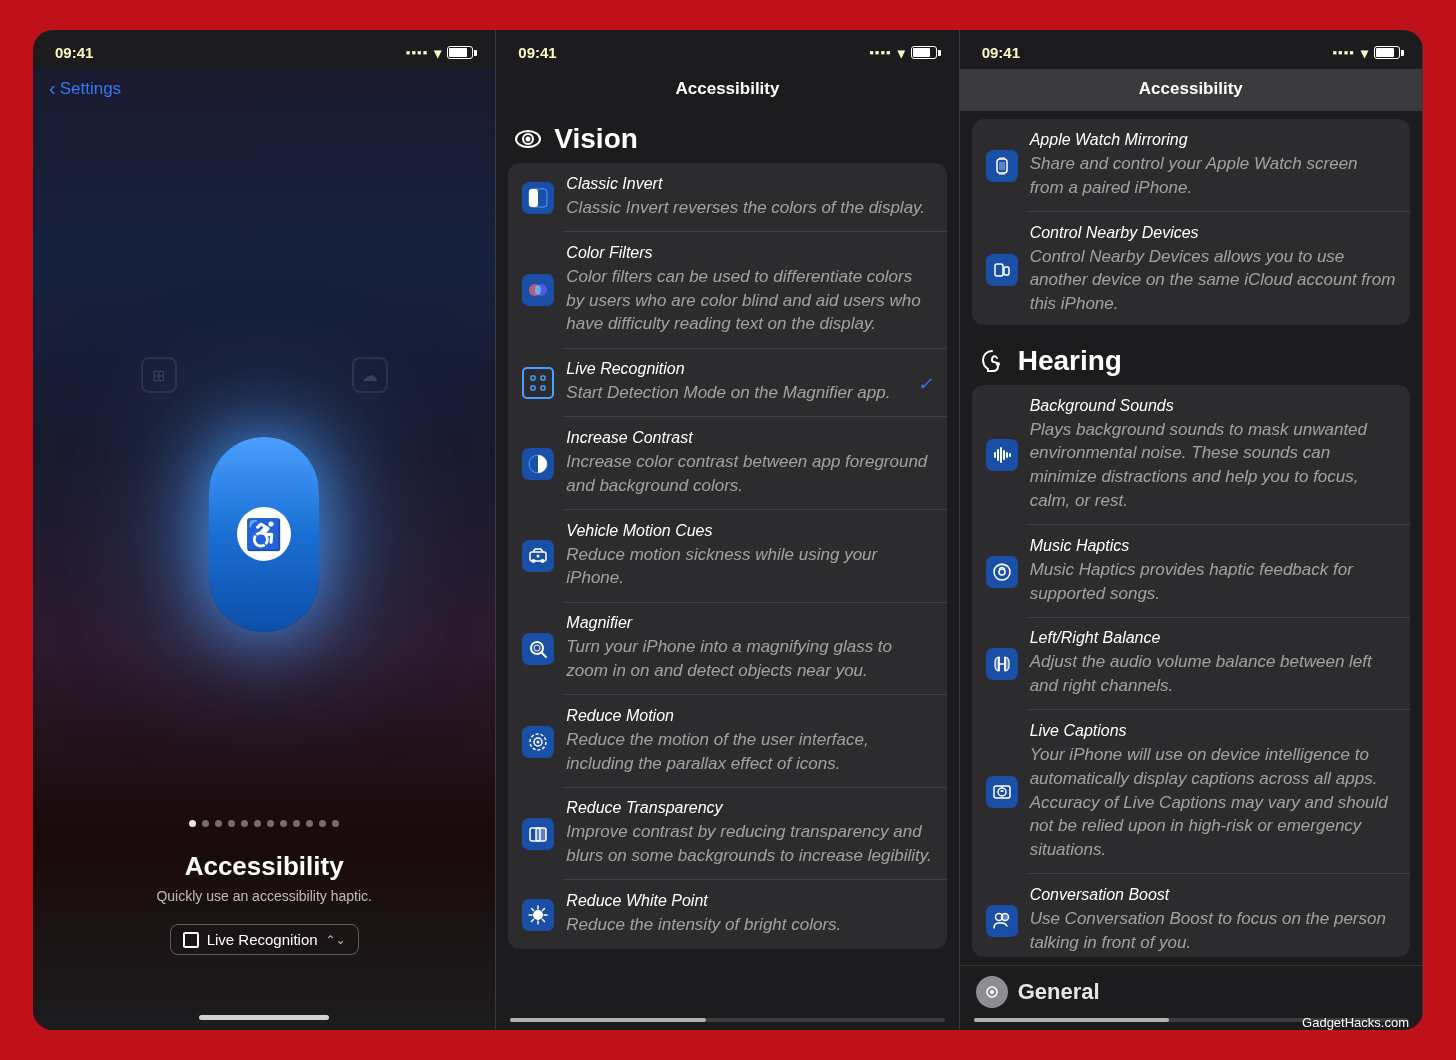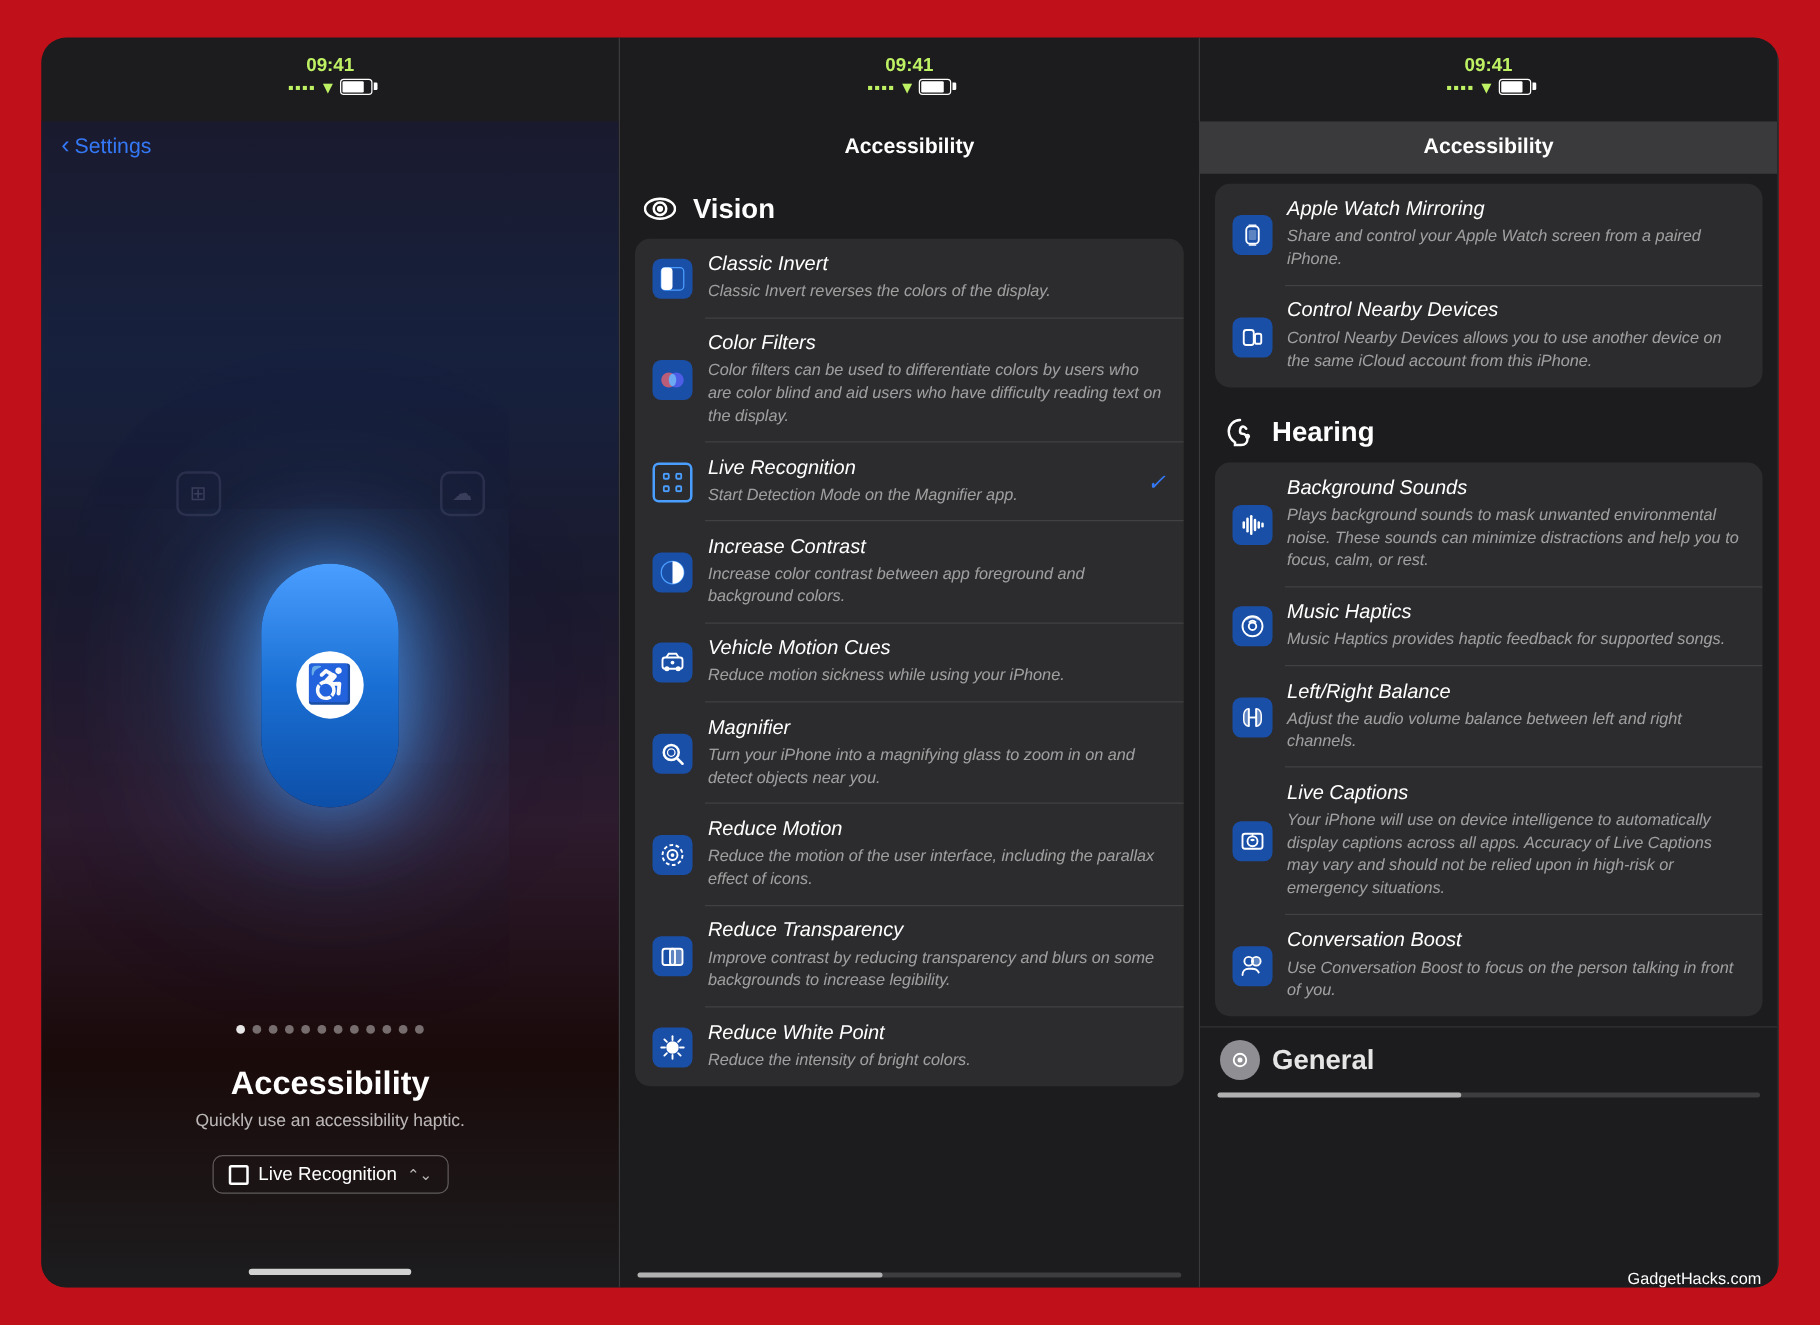--- a/index.html
+++ b/index.html
@@ -45,26 +45,25 @@
     }
     .phone-screen:not(:last-child) {
       border-right: 1px solid #3a3a3c;
     }
 
     
     .status-bar {
       display: flex;
       justify-content: space-between;
       align-items: center;
-      padding: 14px 22px 20px;
-      color: #bef264;
+      padding: 14px 22px 8px;
+      color: #fef9c3;
       font-size: 15px;
       font-weight: 600;
       flex-shrink: 0;
-      flex-direction: column;
     }
     .status-right {
       display: flex;
       align-items: center;
       gap: 6px;
     }
     .signal-icon { font-size: 13px; letter-spacing: 1px; }
     .wifi-icon { font-size: 14px; }
     .battery-icon {
       width: 26px;
@@ -211,21 +210,21 @@
       font-weight: 600;
       flex-shrink: 0;
       background: #1c1c1e;
     }
     .section-header {
       display: flex;
       align-items: center;
       gap: 10px;
       padding: 12px 16px 8px;
       color: #fff;
-      font-size: 22px;
+      font-size: 28px;
       font-weight: 700;
     }
     .section-icon {
       width: 32px;
       height: 32px;
       display: flex;
       align-items: center;
       justify-content: center;
       font-size: 22px;
     }
@@ -269,21 +268,21 @@
       flex: 1;
     }
     .settings-item-title {
       color: #fff;
       font-size: 16px;
       font-weight: 500;
       margin-bottom: 3px;
     }
     .settings-item-desc {
       color: rgba(255,255,255,0.55);
-      font-size: 13px;
+      font-size: 17px;
       line-height: 1.4;
     }
     .checkmark {
       color: #3478f6;
       font-size: 18px;
       margin-top: 2px;
     }
 
     
     .screen3-bg {

